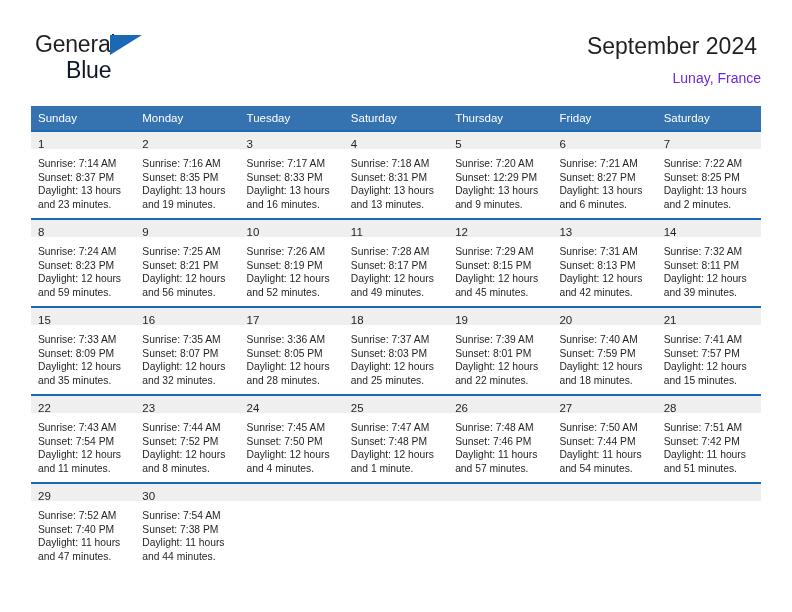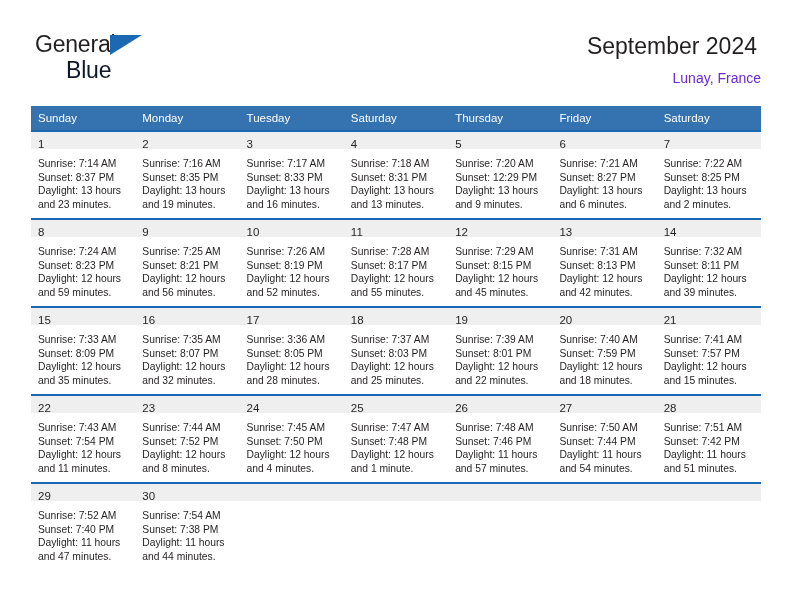--- a/index.html
+++ b/index.html
@@ -293,21 +293,21 @@
               </div>
             </div>
           </td>
         <td>
             <div class="cell">
               <div class="daynum-band"><span class="daynum">11</span></div>
               <div class="cell-body">
                 <div class="info-line">Sunrise: 7:28 AM</div>
                 <div class="info-line">Sunset: 8:17 PM</div>
                 <div class="info-line">Daylight: 12 hours</div>
-                <div class="info-line">and 55 minutes.</div>
+                <div class="info-line">and 49 minutes.</div>
               </div>
             </div>
           </td>
         <td>
             <div class="cell">
               <div class="daynum-band"><span class="daynum">12</span></div>
               <div class="cell-body">
                 <div class="info-line">Sunrise: 7:29 AM</div>
                 <div class="info-line">Sunset: 8:15 PM</div>
                 <div class="info-line">Daylight: 12 hours</div>

